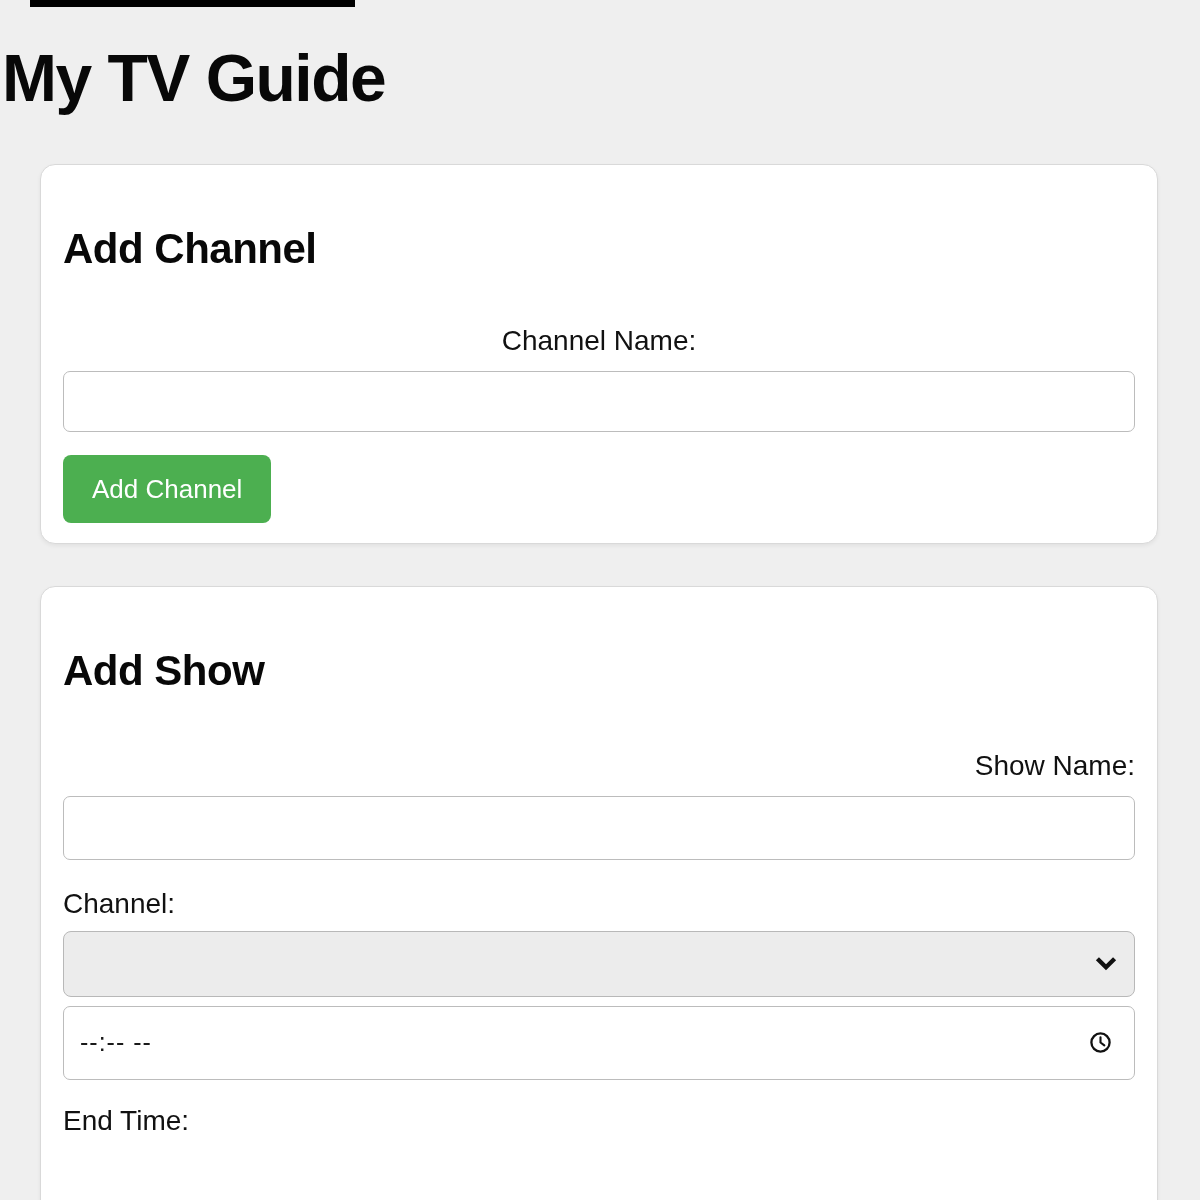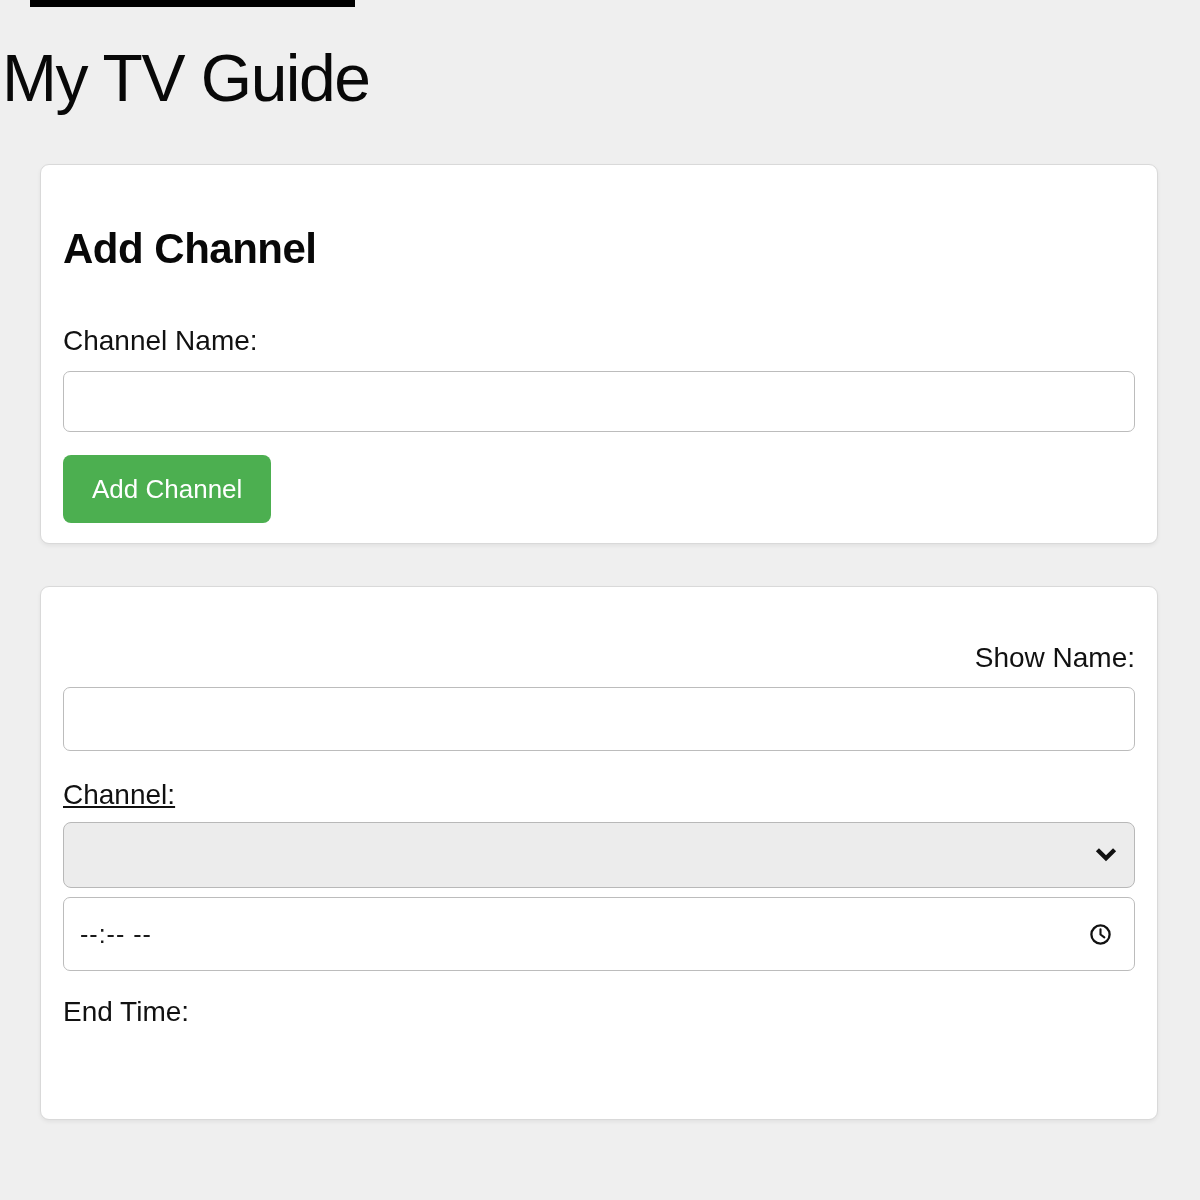--- a/index.html
+++ b/index.html
@@ -20,29 +20,29 @@
     top: 0;
     left: 30px;
     width: 325px;
     height: 7px;
     background: #000000;
   }
   h1.page-title {
     margin: 42px 0 0 0;
     padding-left: 2px;
     font-size: 66px;
-    font-weight: 400;
+    font-weight: 700;
     line-height: 1.1;
     letter-spacing: -1.5px;
     color: #080808;
   }
   .card {
     background: #ffffff;
     border: 1px solid #d9d9d9;
-    border-radius: 9px;
+    border-radius: 15px;
     margin: 4px 42px 0 40px;
     padding: 0 22px 20px 22px;
     box-shadow: 0 2px 4px rgba(0,0,0,0.06);
     box-sizing: border-box;
   }
   .card-1 { margin-top: 49px; }
   .card-2 { margin-top: 42px; padding-bottom: 90px; }
   h2.card-heading {
     margin: 0;
     padding-top: 60px;
@@ -51,23 +51,23 @@
     letter-spacing: -0.5px;
     line-height: 1.15;
     color: #080808;
   }
   .field-label {
     display: block;
     font-size: 28px;
     line-height: 1.15;
     color: #111111;
   }
-  .lbl-mt-52 { margin-top: 52px; }
+  .lbl-mt-52 { margin-top: 52px; text-align: center; }
   .lbl-mt-55 { margin-top: 55px; text-align: right; }
-  .lbl-mt-28 { margin-top: 28px; text-decoration: underline; }
+  .lbl-mt-28 { margin-top: 28px; }
   .lbl-mt-29 { margin-top: 29px; }
   .lbl-mt-25 { margin-top: 25px; }
   .text-input {
     display: block;
     width: 100%;
     box-sizing: border-box;
     height: 61px;
     margin-top: 14px;
     border: 1px solid #bcbcbc;
     border-radius: 7px;
@@ -153,20 +153,21 @@
 <h1 class="page-title">My TV Guide</h1>
 
 <div class="card card-1">
   <h2 class="card-heading">Add Channel</h2>
   <label class="field-label lbl-mt-52">Channel Name:</label>
   <input class="text-input" type="text" value="" style="">
   <button class="primary-button">Add Channel</button>
 </div>
 
 <div class="card card-2">
+  <h2 class="card-heading">Add Show</h2>
 
   <label class="field-label lbl-mt-55">Show Name:</label>
   <input class="text-input tall" type="text" value="" style="">
 
   <label class="field-label lbl-mt-28">Channel:</label>
   <div class="select-wrap">
     <select class="channel-select">
       <option></option>
     </select>
     <svg class="select-chevron" viewBox="0 0 24 24">

